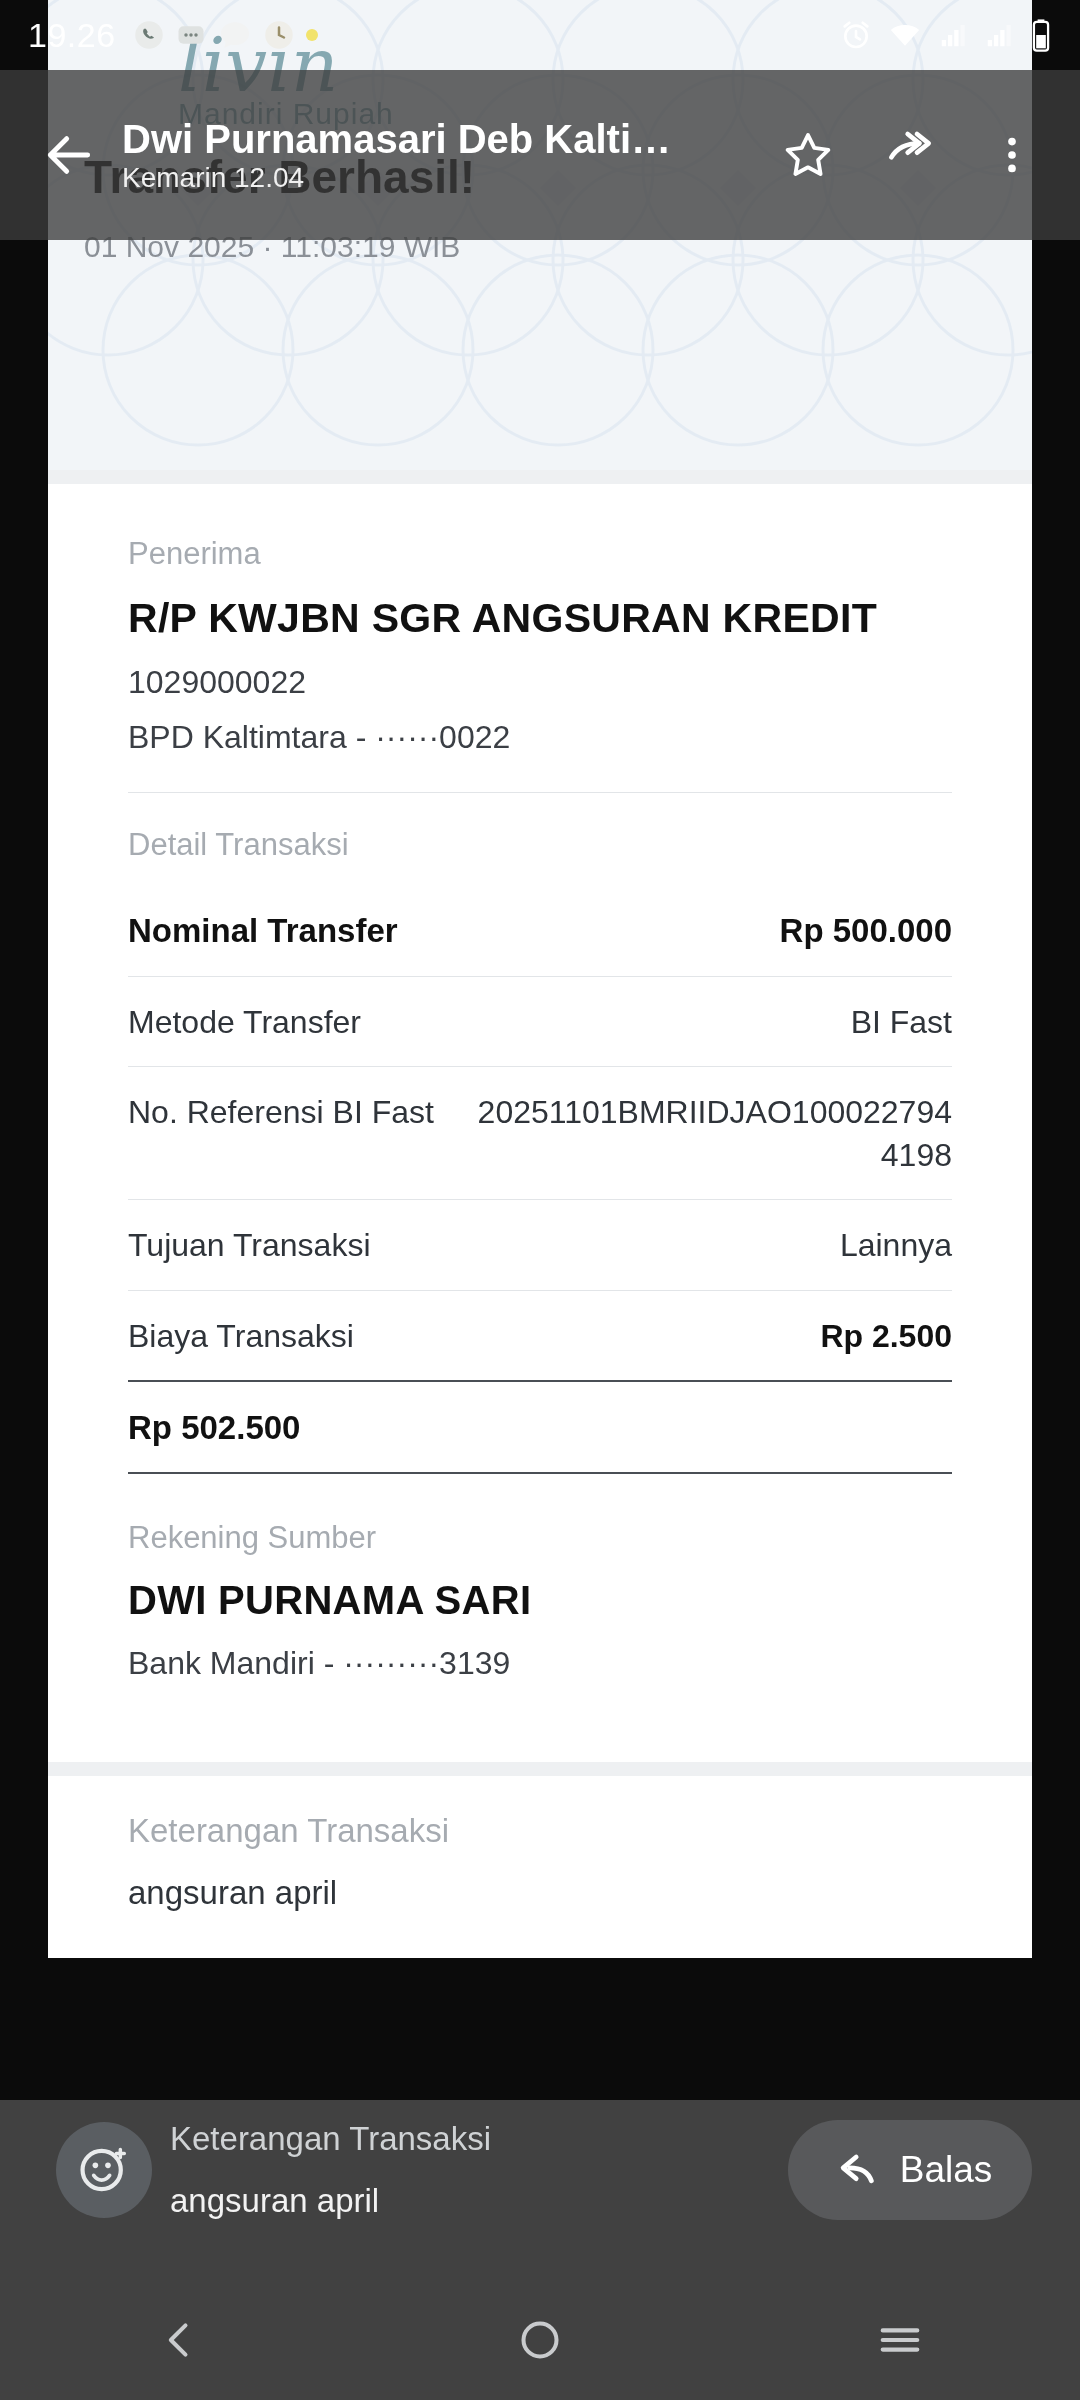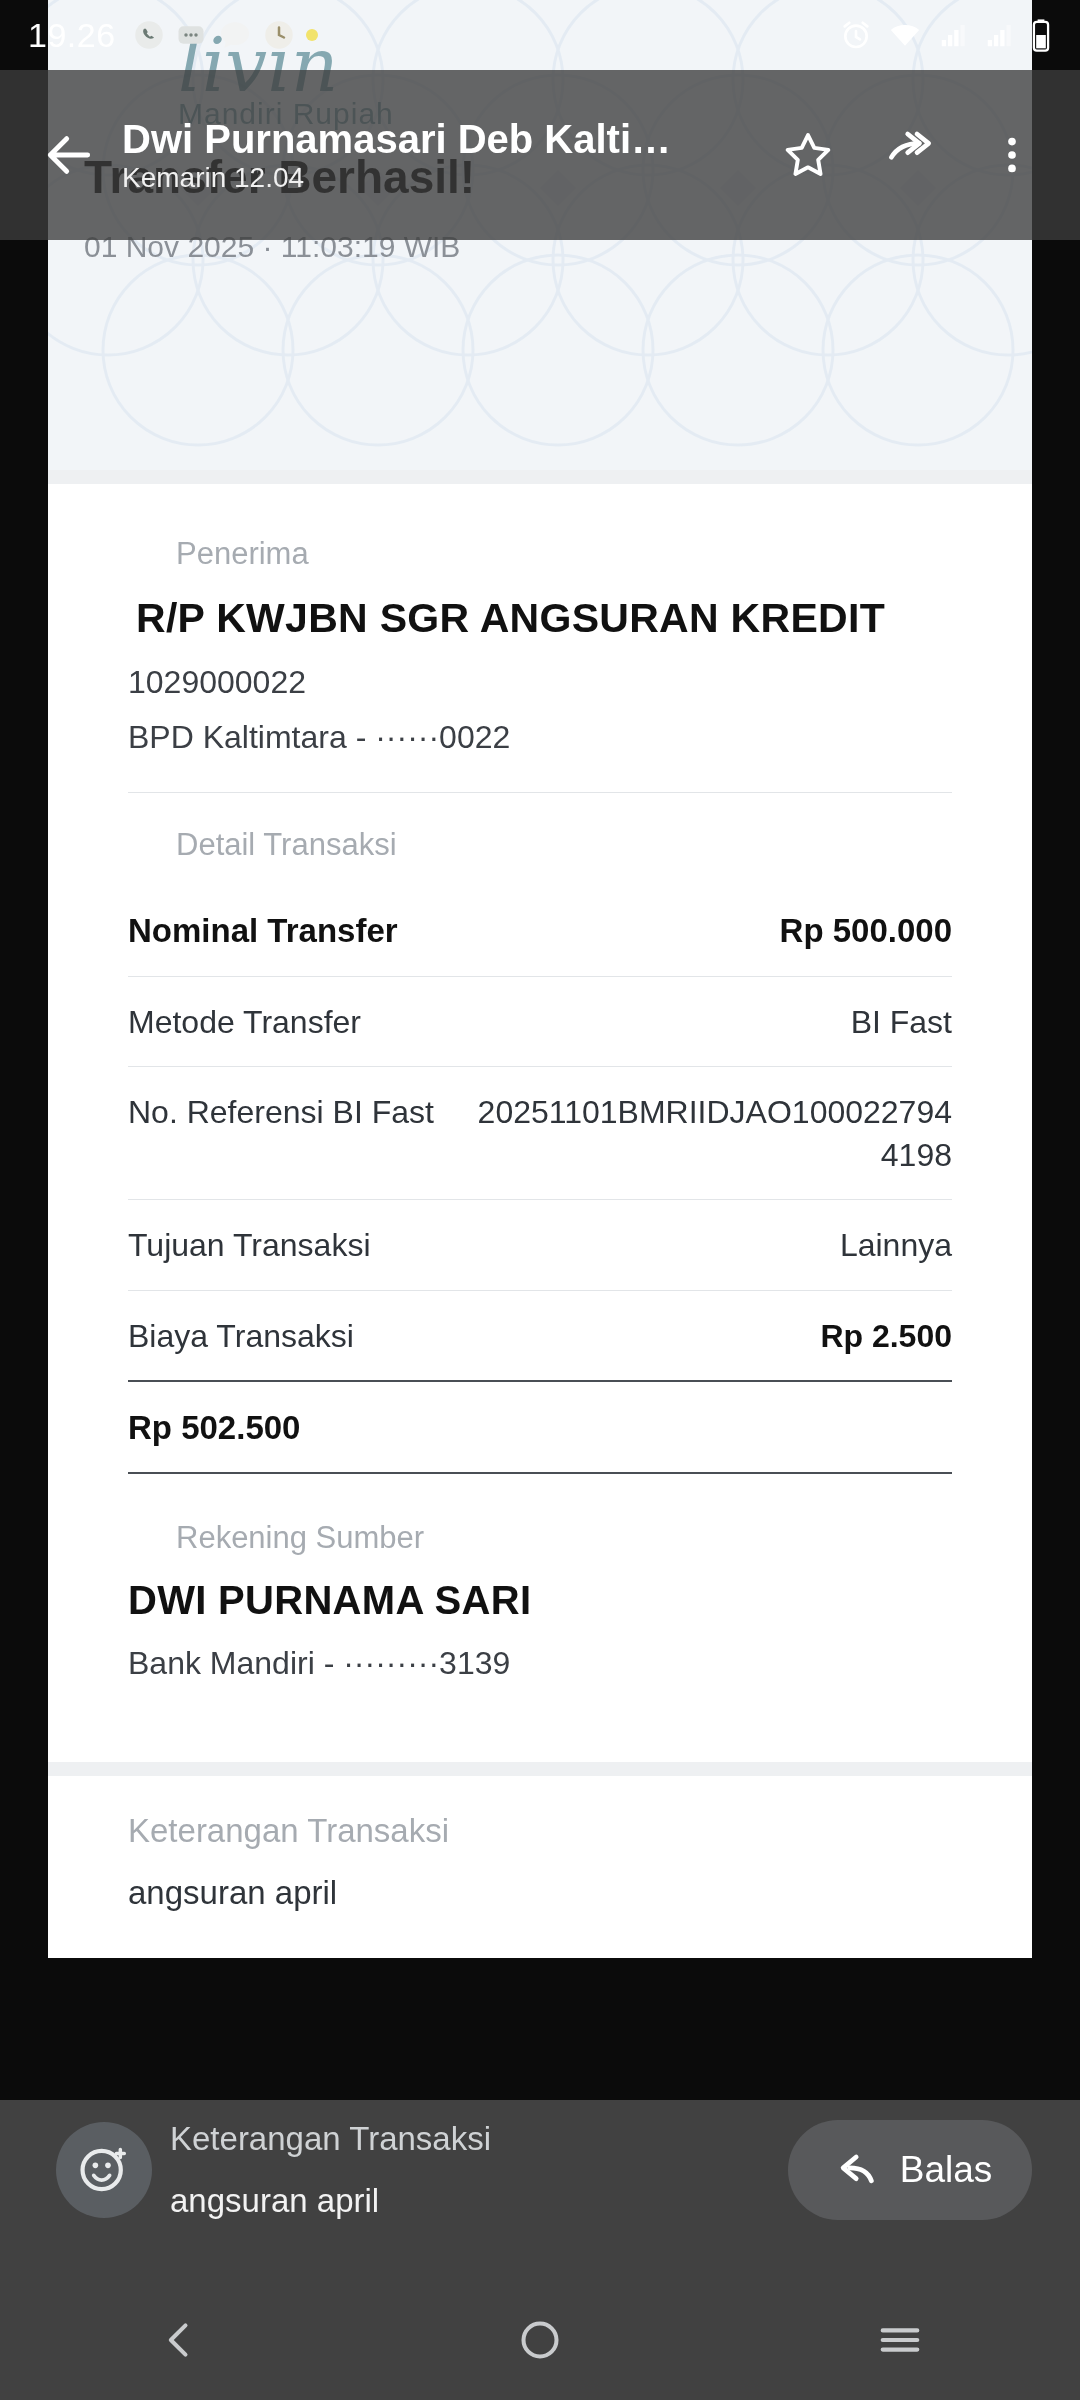--- a/index.html
+++ b/index.html
@@ -83,22 +83,22 @@
     font-size: 74px;
     line-height: .95;
   }
   .brand small { display:block; font-size: 30px; font-style: normal; font-family: "Liberation Sans", sans-serif; letter-spacing: 1px; }
   .receipt-title { position: relative; font-size: 46px; font-weight: 700; color: #111; }
   .receipt-date { position: relative; margin-top: 26px; font-size: 30px; color: #8b9097; }
 
   .receipt-body { background: #fff; padding: 52px 80px 40px 80px; }
   .sep-strip { height: 14px; background: #eef0f2; }
 
-  .label-muted { font-size: 31px; color: #a6abb1; margin-bottom: 22px; margin-left: 48px; }
-  .recv-name { font-size: 41px; font-weight: 700; color: #111; line-height: 1.18; letter-spacing: .3px; margin-left: 8px; }
+  .label-muted { font-size: 31px; color: #a6abb1; margin-bottom: 22px; }
+  .recv-name { font-size: 41px; font-weight: 700; color: #111; line-height: 1.18; letter-spacing: .3px; }
   .recv-acc { font-size: 32px; color: #3b3f45; margin-top: 22px; }
   .recv-bank { font-size: 32px; color: #3b3f45; margin-top: 18px; }
 
   .hr-light { height: 1px; background: #e2e5e8; margin: 36px 0 34px 0; }
   .hr-row { height: 1px; background: #e2e5e8; }
   .hr-strong { height: 2px; background: #4a4f55; }
 
   .row {
     display: flex; align-items: flex-start; justify-content: space-between;
     padding: 24px 0 22px 0;

